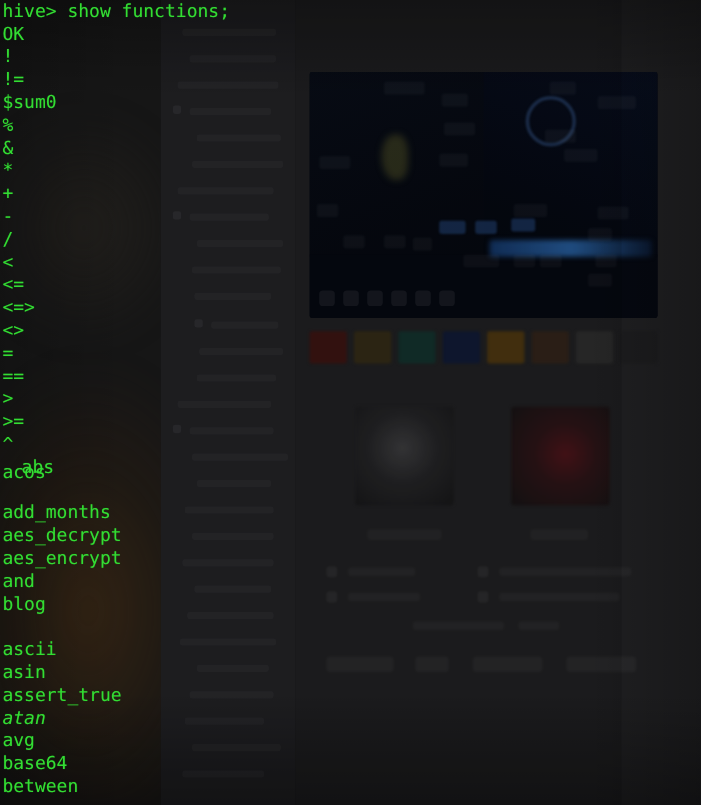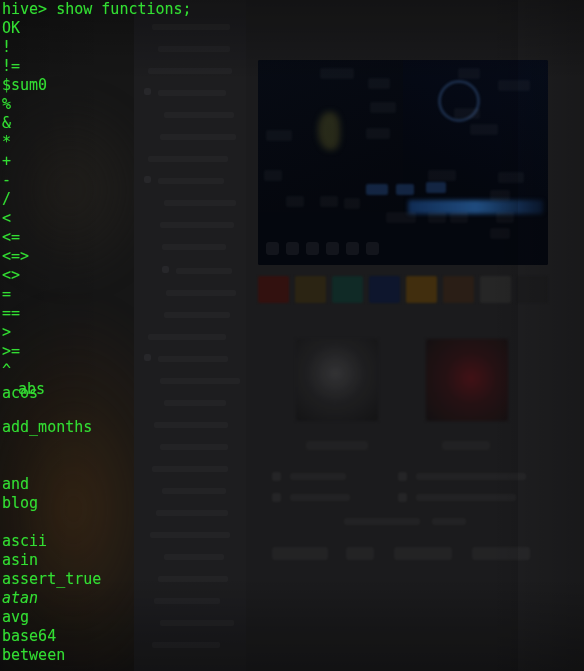--- a/index.html
+++ b/index.html
@@ -385,20 +385,22 @@
     <div class="term-line" style="top:247px;">&lt;=&gt;</div>
     <div class="term-line" style="top:266px;">&lt;&gt;</div>
     <div class="term-line" style="top:285px;">=</div>
     <div class="term-line" style="top:304px;">==</div>
     <div class="term-line" style="top:323px;">&gt;</div>
     <div class="term-line" style="top:342px;">&gt;=</div>
     <div class="term-line" style="top:361px;">^</div>
     <div class="term-line" style="top:380px;margin-left:16px;">abs</div>
     <div class="term-line" style="top:384px;">acos</div>
     <div class="term-line" style="top:418px;">add_months</div>
+    <div class="term-line" style="top:437px;">aes_decrypt</div>
+    <div class="term-line" style="top:456px;">aes_encrypt</div>
     <div class="term-line" style="top:475px;">and</div>
     <div class="term-line" style="top:494px;">blog</div>
     <div class="term-line" style="top:532px;">ascii</div>
     <div class="term-line" style="top:551px;">asin</div>
     <div class="term-line" style="top:570px;">assert_true</div>
     <div class="term-line" style="top:589px;font-style:italic;">atan</div>
     <div class="term-line" style="top:608px;">avg</div>
     <div class="term-line" style="top:627px;">base64</div>
     <div class="term-line" style="top:646px;">between</div>
   </div>

